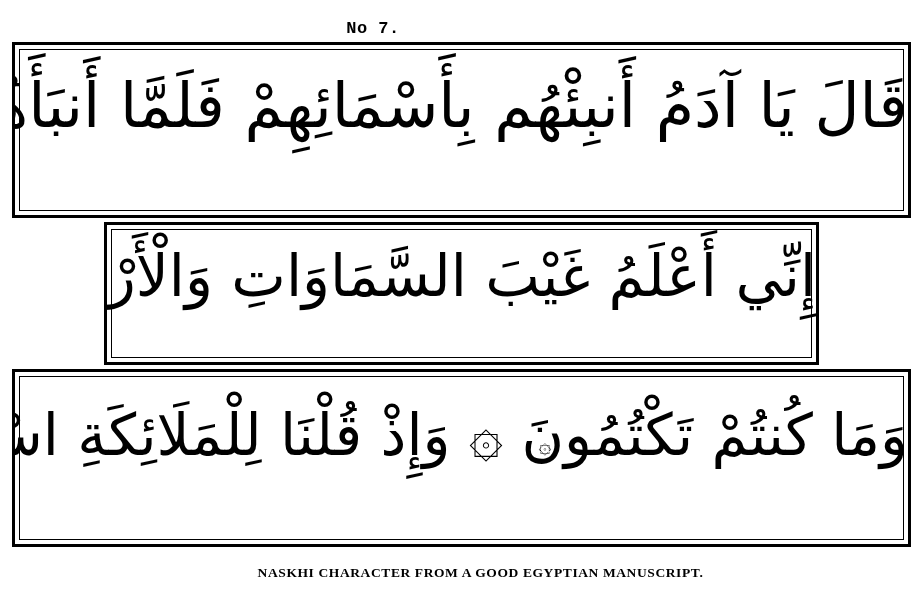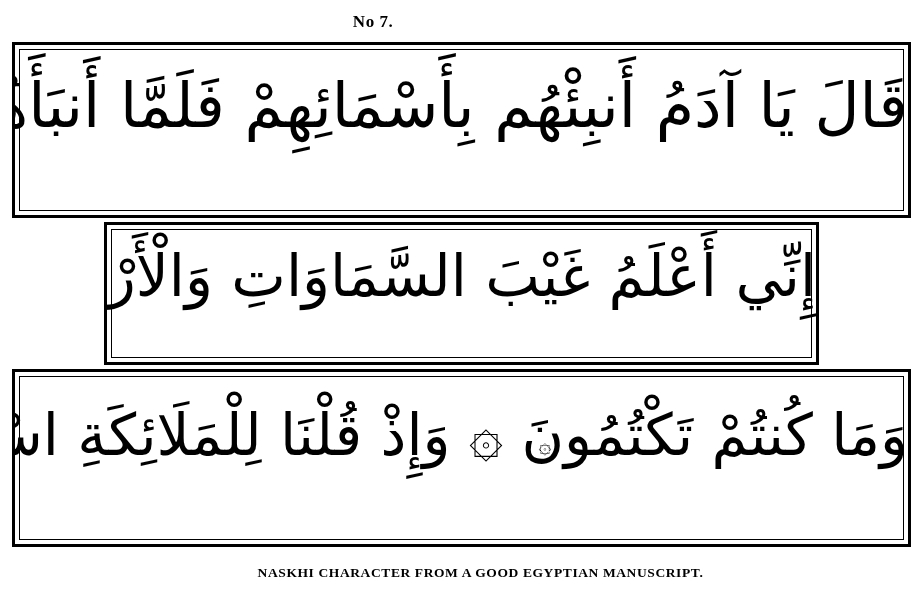--- a/index.html
+++ b/index.html
@@ -17,25 +17,25 @@
   }
 
   .page {
     position: relative;
     width: 923px;
     height: 589px;
   }
 
   .plate-number {
     position: absolute;
-    top: 12px;
+    top: 19px;
     left: 0;
     width: 746px;
     text-align: center;
-    font-family: Liberation Serif, serif;
+    font-family: Liberation Mono, monospace;
     font-size: 17px;
     font-weight: bold;
     letter-spacing: 0.5px;
   }
 
   .caption {
     position: absolute;
     bottom: 8px;
     left: 0;
     width: 923px;

